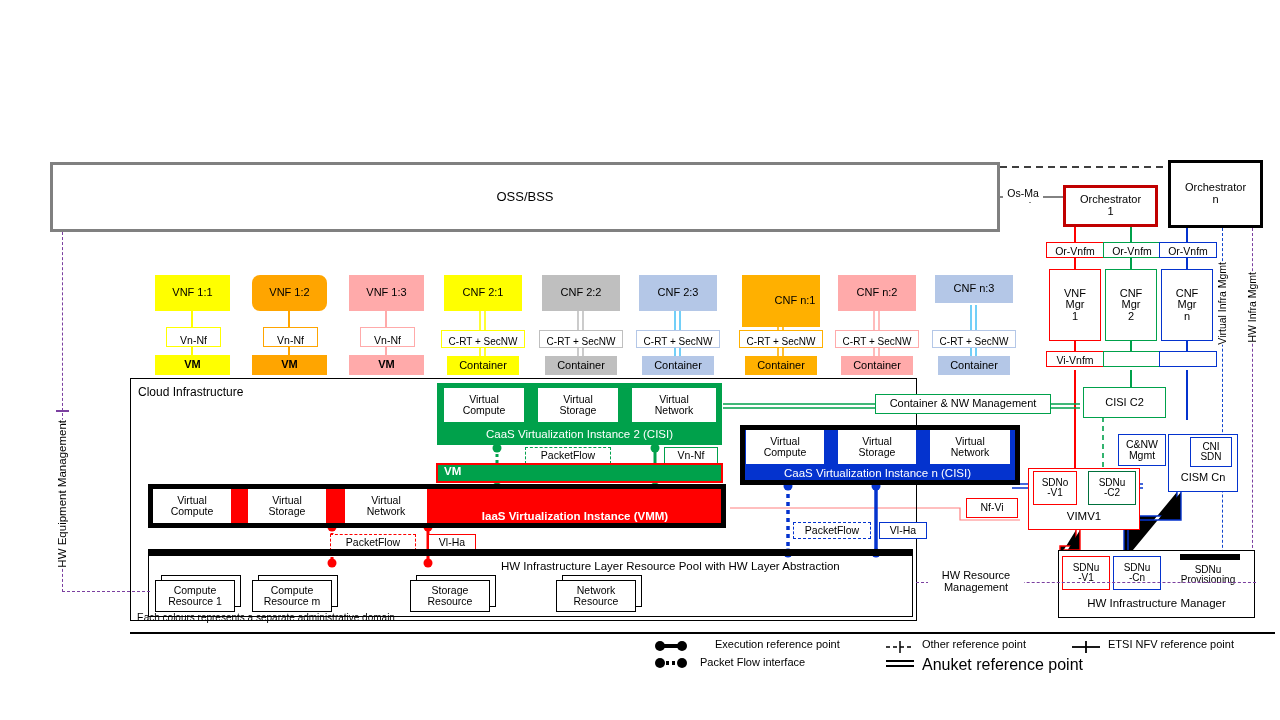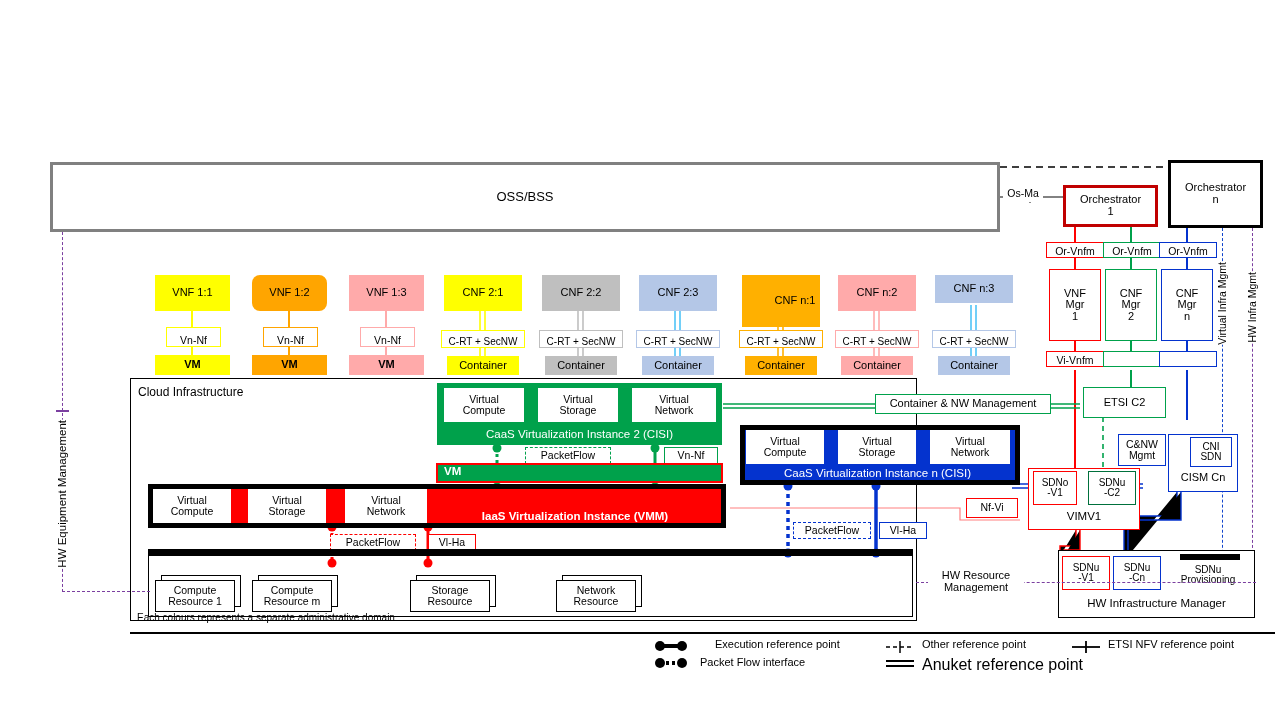--- a/index.html
+++ b/index.html
@@ -349,20 +349,22 @@
     </div>
   <div class="abs ctr" style="left:330px;top:534px;width:86px;height:17px;border:1.3px dashed #FF0000;background:#fff;font-size:10.5px;">
     <span>PacketFlow</span>
     </div>
   <div class="abs ctr" style="left:428px;top:534px;width:48px;height:17px;border:1.3px solid #FF0000;background:#fff;font-size:10.5px;">
     <span>Vl-Ha</span>
     </div>
 
   <div class="abs" style="left:148px;top:549px;width:765px;height:7px;background:#000;"></div>
   <div class="abs" style="left:148px;top:556px;width:765px;height:61px;border:1.4px solid #000;border-top:none;background:transparent;"></div>
+  <div class="abs" style="left:501px;top:560px;font-size:11.5px;">
+    <span>HW Infrastructure Layer Resource Pool with HW Layer Abstraction</span></div>
 
   <div class="stack" style="left:155px;top:575px;width:86px;height:40px;">
     <div class="s1" style="left:6px;top:0;width:80px;height:32px;"></div>
     <div class="s2 ctr" style="left:0;top:5px;width:80px;height:32px;display:flex;align-items:center;justify-content:center;flex-direction:column;font-size:10.5px;">
       <span>Compute</span>
         <span>Resource 1</span>
       </div>
   </div>
   <div class="stack" style="left:252px;top:575px;width:86px;height:40px;">
     <div class="s1" style="left:6px;top:0;width:80px;height:32px;"></div>
@@ -384,21 +386,21 @@
       <span>Network</span>
         <span>Resource</span>
       </div>
   </div>
 
   <div class="abs ctr" style="left:875px;top:394px;width:176px;height:20px;border:1.3px solid #00A14B;background:#fff;font-size:11px;">
     <span>Container &amp; NW Management</span>
     </div>
 
   <div class="abs ctr" style="left:1083px;top:387px;width:83px;height:31px;border:1.4px solid #00A14B;background:#fff;font-size:11px;">
-    <span>ETSI C2</span>
+    <span>CISI C2</span>
     </div>
 
   <div class="abs ctr" style="left:1118px;top:434px;width:48px;height:32px;border:1.4px solid #0433CE;background:#fff;font-size:10.5px;flex-direction:column;">
     <span>C&amp;NW</span>
       <span>Mgmt</span>
     </div>
 
   <div class="abs" style="left:1168px;top:434px;width:70px;height:58px;border:1.4px solid #0433CE;background:#fff;"></div>
   <div class="abs ctr" style="left:1190px;top:437px;width:42px;height:30px;border:1.3px solid #0433CE;background:#fff;font-size:10px;flex-direction:column;">
     <span>CNI</span>

